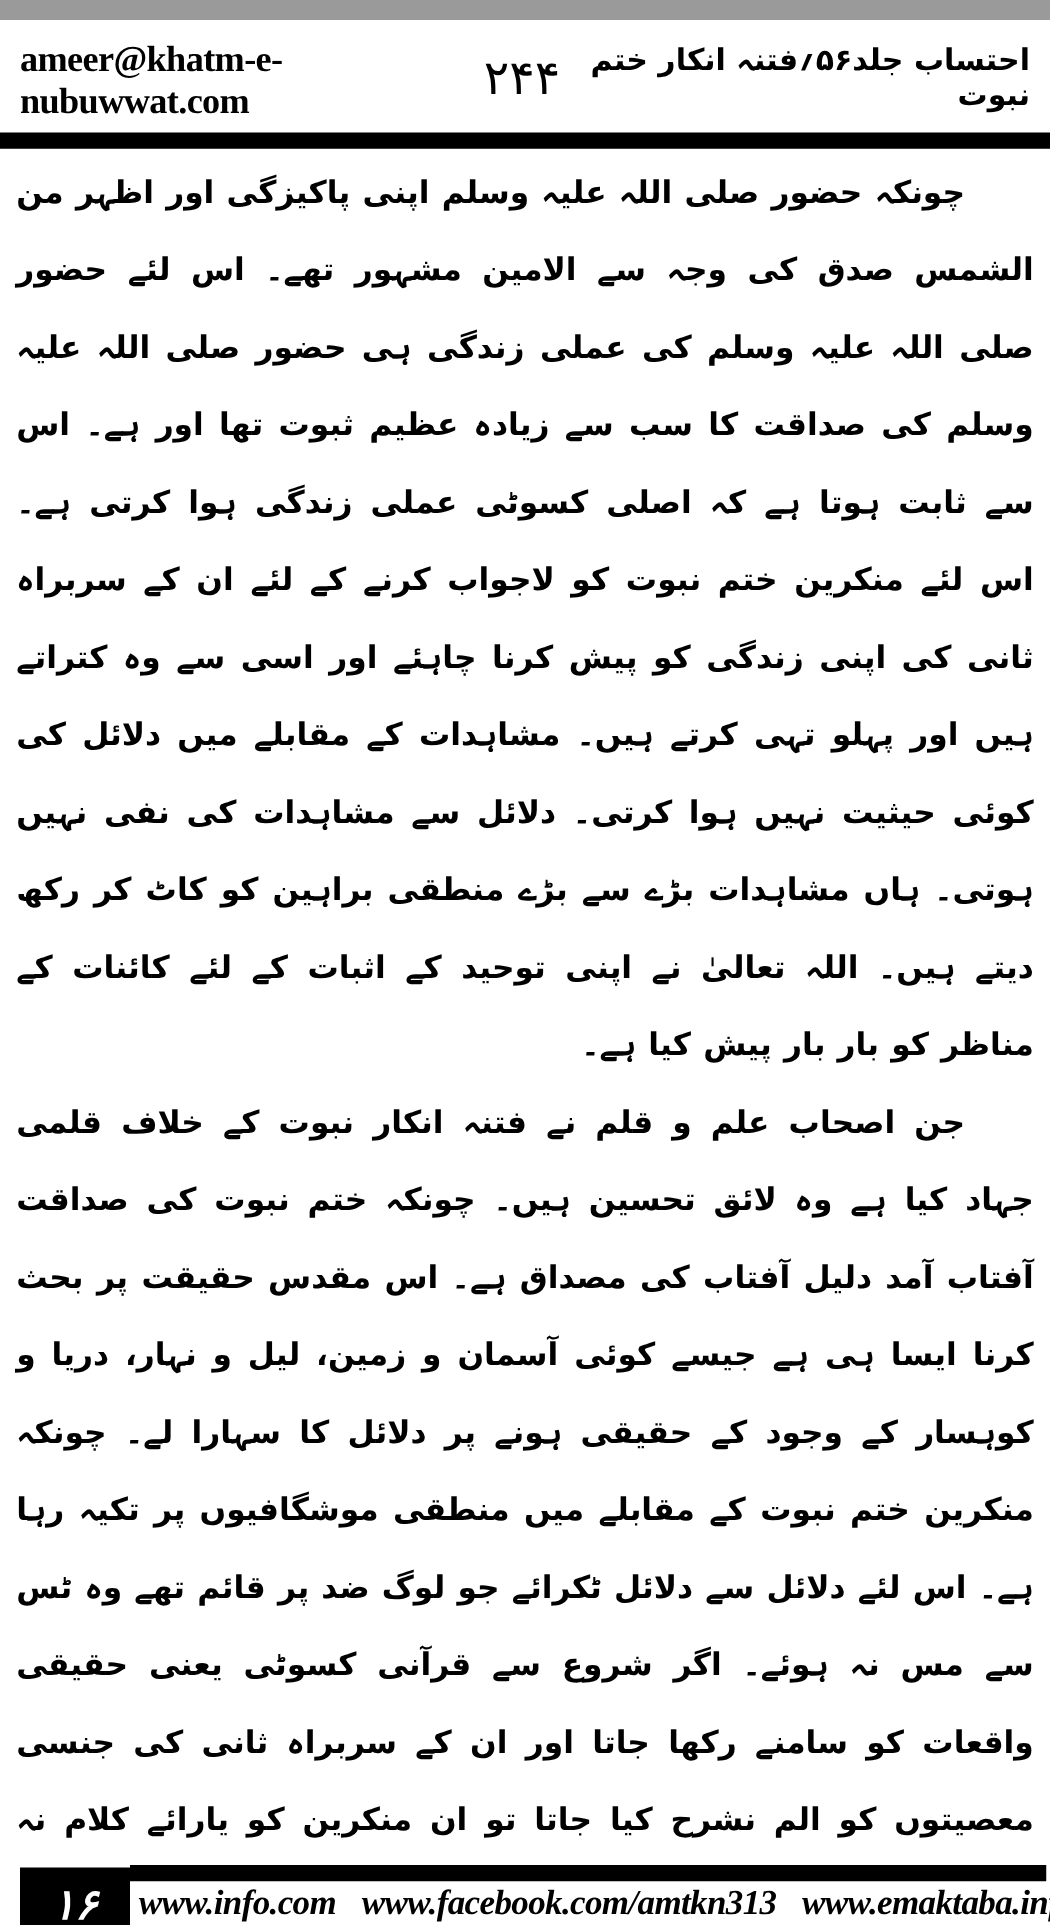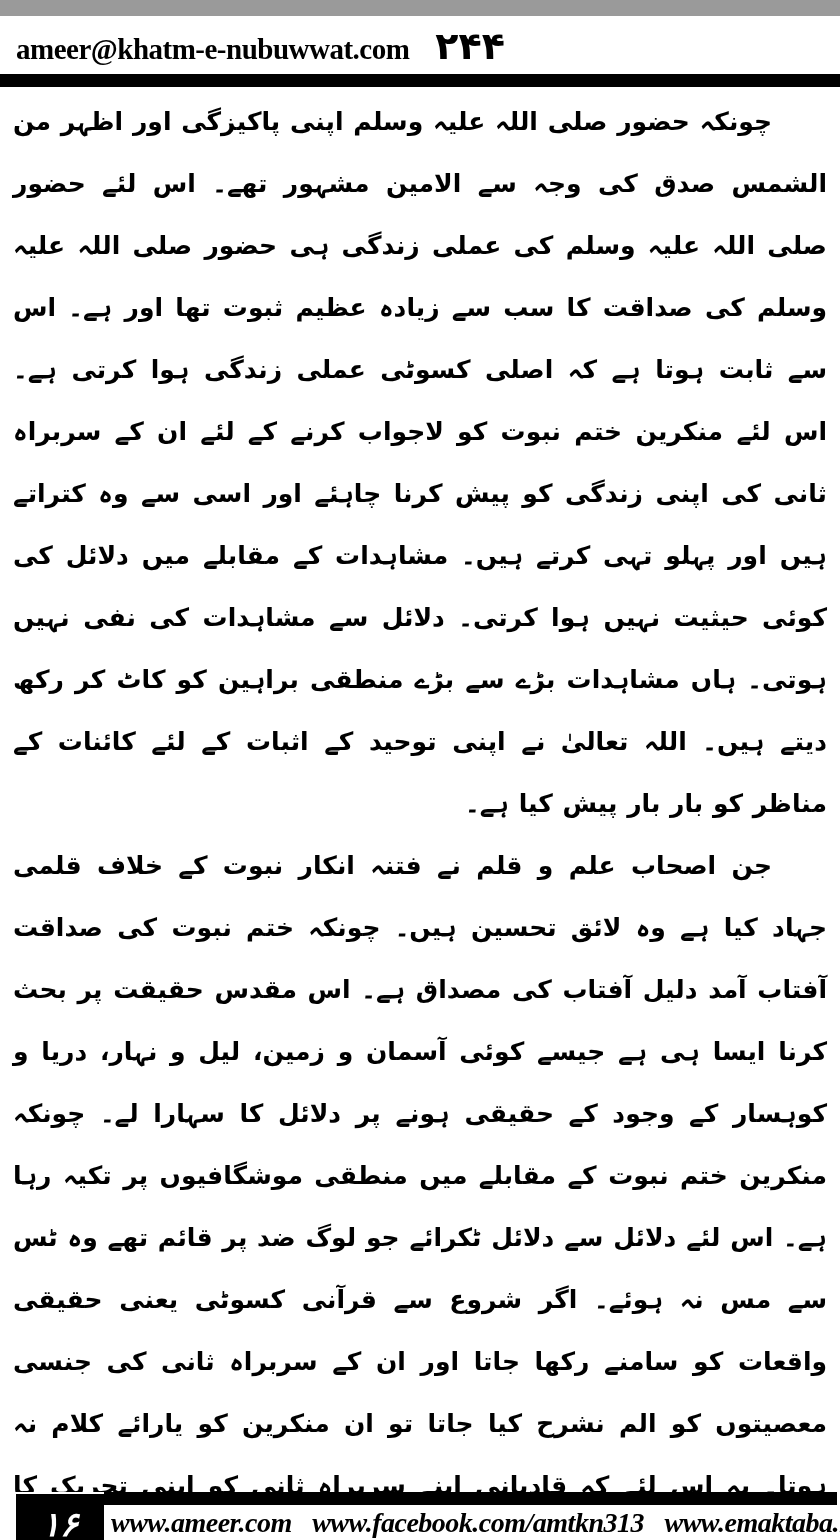--- a/index.html
+++ b/index.html
@@ -22,21 +22,21 @@
   .header-left{display:flex;align-items:center;gap:26px;}
   .header-email{
     font-family:"Liberation Serif",serif;
     font-weight:bold;
     font-size:29px;
     letter-spacing:-0.5px;
     padding-top:6px;
   }
   .header-pagenum{
     font-size:38px;
-    font-weight:bold;
+    font-weight:normal;
     line-height:40px;
     direction:rtl;
   }
   .header-title{
     direction:rtl;
     font-weight:bold;
     font-size:24px;
     padding-top:8px;
     text-align:right;
   }
@@ -105,34 +105,35 @@
 </head>
 <body>
 
 <div class="page">
 
   <div class="header">
     <div class="header-left">
       <span class="header-email">ameer@khatm-e-nubuwwat.com</span>
       <span class="header-pagenum">۲۴۴</span>
     </div>
+    <div class="header-title" dir="rtl">احتساب جلد۵۶؍فتنہ انکار ختم نبوت</div>
   </div>
 
   <div class="header-rule"></div>
 
   <div class="bodytext" dir="rtl">
     <p class="para">چونکہ حضور صلی اللہ علیہ وسلم اپنی پاکیزگی اور اظہر من الشمس صدق کی وجہ سے الامین مشہور تھے۔ اس لئے حضور صلی اللہ علیہ وسلم کی عملی زندگی ہی حضور صلی اللہ علیہ وسلم کی صداقت کا سب سے زیادہ عظیم ثبوت تھا اور ہے۔ اس سے ثابت ہوتا ہے کہ اصلی کسوٹی عملی زندگی ہوا کرتی ہے۔ اس لئے منکرین ختم نبوت کو لاجواب کرنے کے لئے ان کے سربراہ ثانی کی اپنی زندگی کو پیش کرنا چاہئے اور اسی سے وہ کتراتے ہیں اور پہلو تہی کرتے ہیں۔ مشاہدات کے مقابلے میں دلائل کی کوئی حیثیت نہیں ہوا کرتی۔ دلائل سے مشاہدات کی نفی نہیں ہوتی۔ ہاں مشاہدات بڑے سے بڑے منطقی براہین کو کاٹ کر رکھ دیتے ہیں۔ اللہ تعالیٰ نے اپنی توحید کے اثبات کے لئے کائنات کے مناظر کو بار بار پیش کیا ہے۔</p>
     <p class="para">جن اصحاب علم و قلم نے فتنہ انکار نبوت کے خلاف قلمی جہاد کیا ہے وہ لائق تحسین ہیں۔ چونکہ ختم نبوت کی صداقت آفتاب آمد دلیل آفتاب کی مصداق ہے۔ اس مقدس حقیقت پر بحث کرنا ایسا ہی ہے جیسے کوئی آسمان و زمین، لیل و نہار، دریا و کوہسار کے وجود کے حقیقی ہونے پر دلائل کا سہارا لے۔ چونکہ منکرین ختم نبوت کے مقابلے میں منطقی موشگافیوں پر تکیہ رہا ہے۔ اس لئے دلائل سے دلائل ٹکرائے جو لوگ ضد پر قائم تھے وہ ٹس سے مس نہ ہوئے۔ اگر شروع سے قرآنی کسوٹی یعنی حقیقی واقعات کو سامنے رکھا جاتا اور ان کے سربراہ ثانی کی جنسی معصیتوں کو الم نشرح کیا جاتا تو ان منکرین کو یارائے کلام نہ ہوتا۔ یہ اس لئے کہ قادیانی اپنے سربراہ ثانی کو اپنی تحریک کا نقطہ عروج سمجھتے ہیں۔ گویا اس کی خانہ ساز خلافت میں ان کی تحریک کا مزاج پنہاں ہے اور ان کے عقیدے کے مطابق بیٹے کی خلافت باپ کی پیش گوئیوں کی مصداق ہے گویا یہ قادیانیت کا نقش ثانی ہے۔ چونکہ اس ’’سودیشی خلافت‘‘ میں فتنہ انکار ختم نبوت کا منہ زور پروپیگنڈا ہوا۔ اس لئے انکار ختم نبوت کی لعنت اسی دور میں نمایاں ہوئی۔ اس قبیح قیادت میں یہ لوگ نہ صرف سوچ بچار سے بلکہ شرم و حیا سے بھی عاری ہو کر رہ گئے۔</p>
     <h2 class="section-heading">مؤلف کے خروج کی وجہ</h2>
 
   </div>
 
   <div class="footer">
     <div class="footer-pagebox">۱۶</div>
     <div class="footer-bar"></div>
     <div class="footer-links">
-      <span>www.ameer.com</span>
+      <span>www.info.com</span>
       <span>www.facebook.com/amtkn313</span>
       <span>www.emaktaba.info</span>
     </div>
   </div>
 
 </div>
 
 </body></html>

